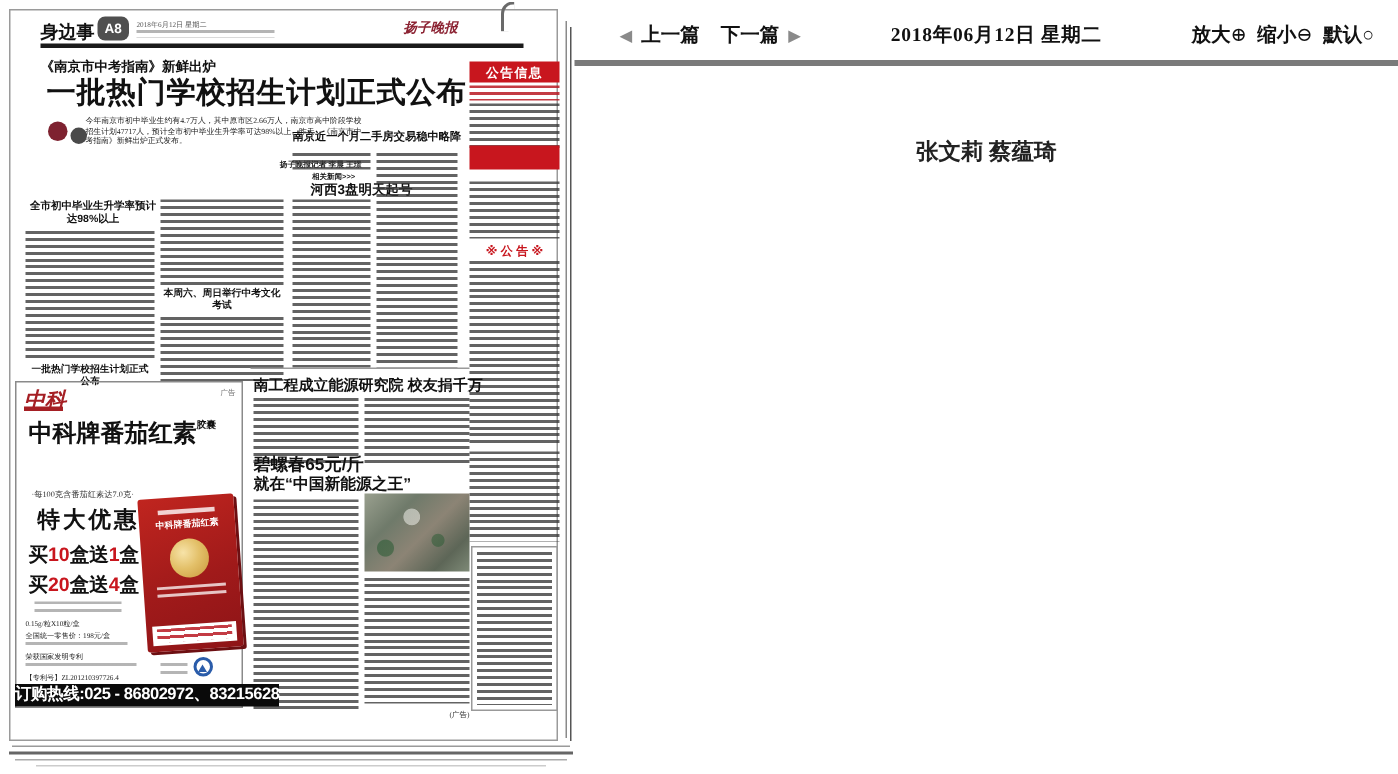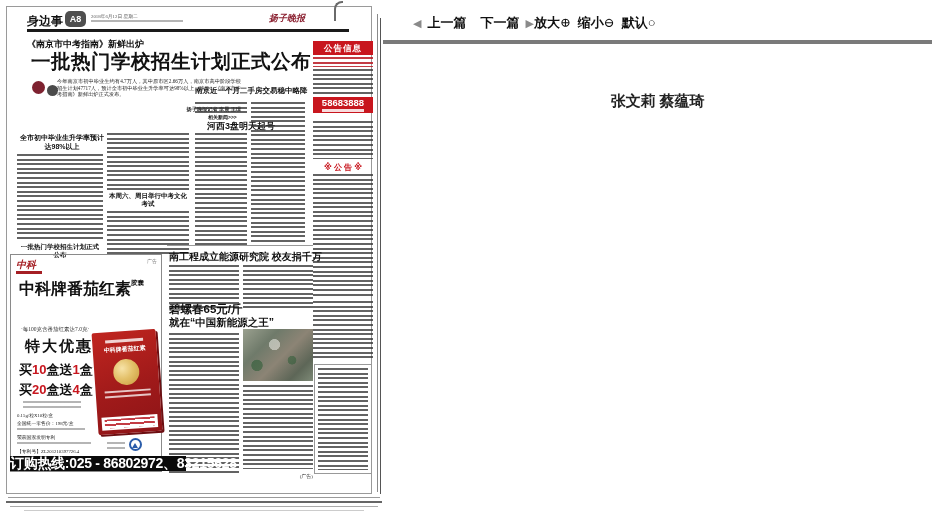--- a/index.html
+++ b/index.html
@@ -93,21 +93,21 @@
     <div class="abs hei" style="left:188px;top:79px;font-size:7.5px;font-weight:900;white-space:nowrap;">南京近一个月二手房交易稳中略降</div>
     <div class="abs sim" style="left:188px;top:95px;width:52px;height:11px;"></div>
     <div class="abs hei" style="left:201px;top:107px;font-size:5px;font-weight:bold;">相关新闻&gt;&gt;&gt;</div>
     <div class="abs hei" style="left:200px;top:113px;font-size:9px;font-weight:900;white-space:nowrap;">河西3盘明天起号</div>
     <div class="abs sim" style="left:188px;top:126px;width:52px;height:112px;"></div>
     <div class="abs sim" style="left:244px;top:95px;width:54px;height:143px;"></div>
 
     <div class="abs redbox hei" style="left:306px;top:34px;width:60px;height:14px;font-size:8.5px;font-weight:bold;line-height:14px;letter-spacing:1px;">公告信息</div>
     <div class="abs sim-red" style="left:306px;top:50px;width:60px;height:10px;"></div>
     <div class="abs sim" style="left:306px;top:62px;width:60px;height:31px;"></div>
-    <div class="abs redbox hei" style="left:306px;top:90px;width:60px;height:16px;padding-top:1px;">
+    <div class="abs redbox hei" style="left:306px;top:90px;width:60px;height:16px;padding-top:16px;">
       <div style="font-size:9.5px;font-weight:bold;line-height:10px;">58683888</div>
       <div style="width:42px;height:2.5px;background:rgba(255,255,255,.85);margin:1px auto 0;"></div>
     </div>
     <div class="abs sim" style="left:306px;top:114px;width:60px;height:38px;"></div>
     <div class="abs hei" style="left:306px;top:155px;width:60px;font-size:8px;font-weight:bold;color:#c8161e;text-align:center;">※ 公 告 ※</div>
     <div class="abs sim" style="left:306px;top:167px;width:60px;height:124px;"></div>
     <div class="abs sim" style="left:306px;top:294px;width:60px;height:60px;"></div>
     <div class="abs" style="left:307px;top:357px;width:58px;height:110px;border:1px solid #999;">
       <div class="sim" style="margin:3px;height:102px;"></div>
     </div>
@@ -118,21 +118,21 @@
     <div class="abs sim" style="left:236px;top:258px;width:70px;height:45px;"></div>
 
     <div class="abs hei" style="left:162px;top:295px;font-size:11.5px;font-weight:900;white-space:nowrap;">碧螺春65元/斤</div>
     <div class="abs hei" style="left:162px;top:309px;font-size:10.5px;font-weight:900;white-space:nowrap;">就在“中国新能源之王”</div>
     <div class="abs photo" style="left:236px;top:322px;width:70px;height:52px;"></div>
     <div class="abs sim" style="left:162px;top:326px;width:70px;height:140px;"></div>
     <div class="abs sim" style="left:236px;top:378px;width:70px;height:84px;"></div>
     <div class="abs" style="left:260px;top:466px;width:46px;font-size:5px;text-align:right;color:#333;">(广告)</div>
 
     <div class="abs" style="left:3px;top:247px;width:152px;height:218px;border:1px solid #8a8a8a;">
-      <div class="abs" style="left:5px;top:3px;font-size:10px;font-weight:bold;font-style:italic;color:#a51f24;">中科</div>
+      <div class="abs" style="left:5px;top:3px;font-size:14px;font-weight:bold;font-style:italic;color:#a51f24;">中科</div>
       <div class="abs" style="left:5px;top:16px;width:26px;height:2.5px;background:#a51f24;"></div>
       <div class="abs" style="right:4px;top:3px;font-size:5px;color:#777;">广告</div>
 
       <div class="abs hei" style="left:8px;top:24px;font-size:16px;font-weight:900;white-space:nowrap;">
         <span>中科牌番茄红素</span><span style="font-size:6.5px;vertical-align:top;">胶囊</span>
       </div>
       <div class="abs" style="left:10px;top:71px;font-size:5.5px;color:#333;white-space:nowrap;">·每100克含番茄红素达7.0克·</div>
       <div class="abs hei" style="left:14px;top:82px;font-size:15px;font-weight:900;letter-spacing:2px;">特大优惠</div>
 
       <div class="abs hei" style="left:8px;top:106px;font-size:13px;font-weight:900;white-space:nowrap;">
@@ -157,40 +157,41 @@
         <div style="width:46px;height:2px;background:rgba(255,255,255,.75);margin:5px auto 0;"></div>
         <div style="width:46px;height:2px;background:rgba(255,255,255,.75);margin:3px auto 0;"></div>
         <div style="position:absolute;left:4px;right:4px;bottom:4px;height:13px;background:#fff;">
           <div class="sim-red" style="margin:2px 3px;height:9px;"></div>
         </div>
       </div>
 
       <div class="abs bluelogo" style="left:118px;top:183px;"></div>
       <div class="abs sim-light" style="left:96px;top:187px;width:18px;height:8px;"></div>
 
-      <div class="abs hotline hei" style="left:-1px;top:201px;width:176px;height:15px;font-size:14px;line-height:15px;letter-spacing:-.3px;white-space:nowrap;">订购热线:025 - 86802972、83215628</div>
+      <div class="abs hotline hei" style="left:-1px;top:201px;width:176px;height:15px;font-size:11px;line-height:15px;letter-spacing:-.3px;white-space:nowrap;">订购热线:025 - 86802972、83215628</div>
     </div>
   </div>
 
   <div class="abs" style="left:334px;top:1px;width:9px;height:20px;border-left:2px solid #6a6a6a;border-top:2px solid #6a6a6a;border-top-left-radius:8px;"></div>
   <div class="abs vline" style="left:377px;top:14px;height:478px;"></div>
   <div class="abs vline" style="left:380px;top:18px;height:476px;background:#555;"></div>
   <div class="abs hline" style="left:8px;top:497px;width:372px;"></div>
   <div class="abs hline" style="left:6px;top:501px;width:376px;height:2px;background:#666;"></div>
   <div class="abs hline" style="left:10px;top:506px;width:368px;background:#aaa;"></div>
   <div class="abs hline" style="left:24px;top:510px;width:340px;background:#ccc;"></div>
 
   <div id="reader" class="abs">
     <div id="toolbar">
       <div class="navgrp">
         <span class="arr">◀</span>
         <span class="tbtn">上一篇</span>
         <span class="tbtn" style="margin-left:8px;">下一篇</span>
         <span class="arr">▶</span>
       </div>
+      <div id="tb-date">2018年06月12日  星期二</div>
       <div class="zoomgrp">
         <span class="tbtn">放大</span>
         <span class="zi">⊕</span>
         <span class="tbtn">缩小</span>
         <span class="zi">⊖</span>
         <span class="tbtn">默认</span>
         <span class="zi" style="margin-right:0;">○</span>
       </div>
     </div>
     <div id="divider"></div>

